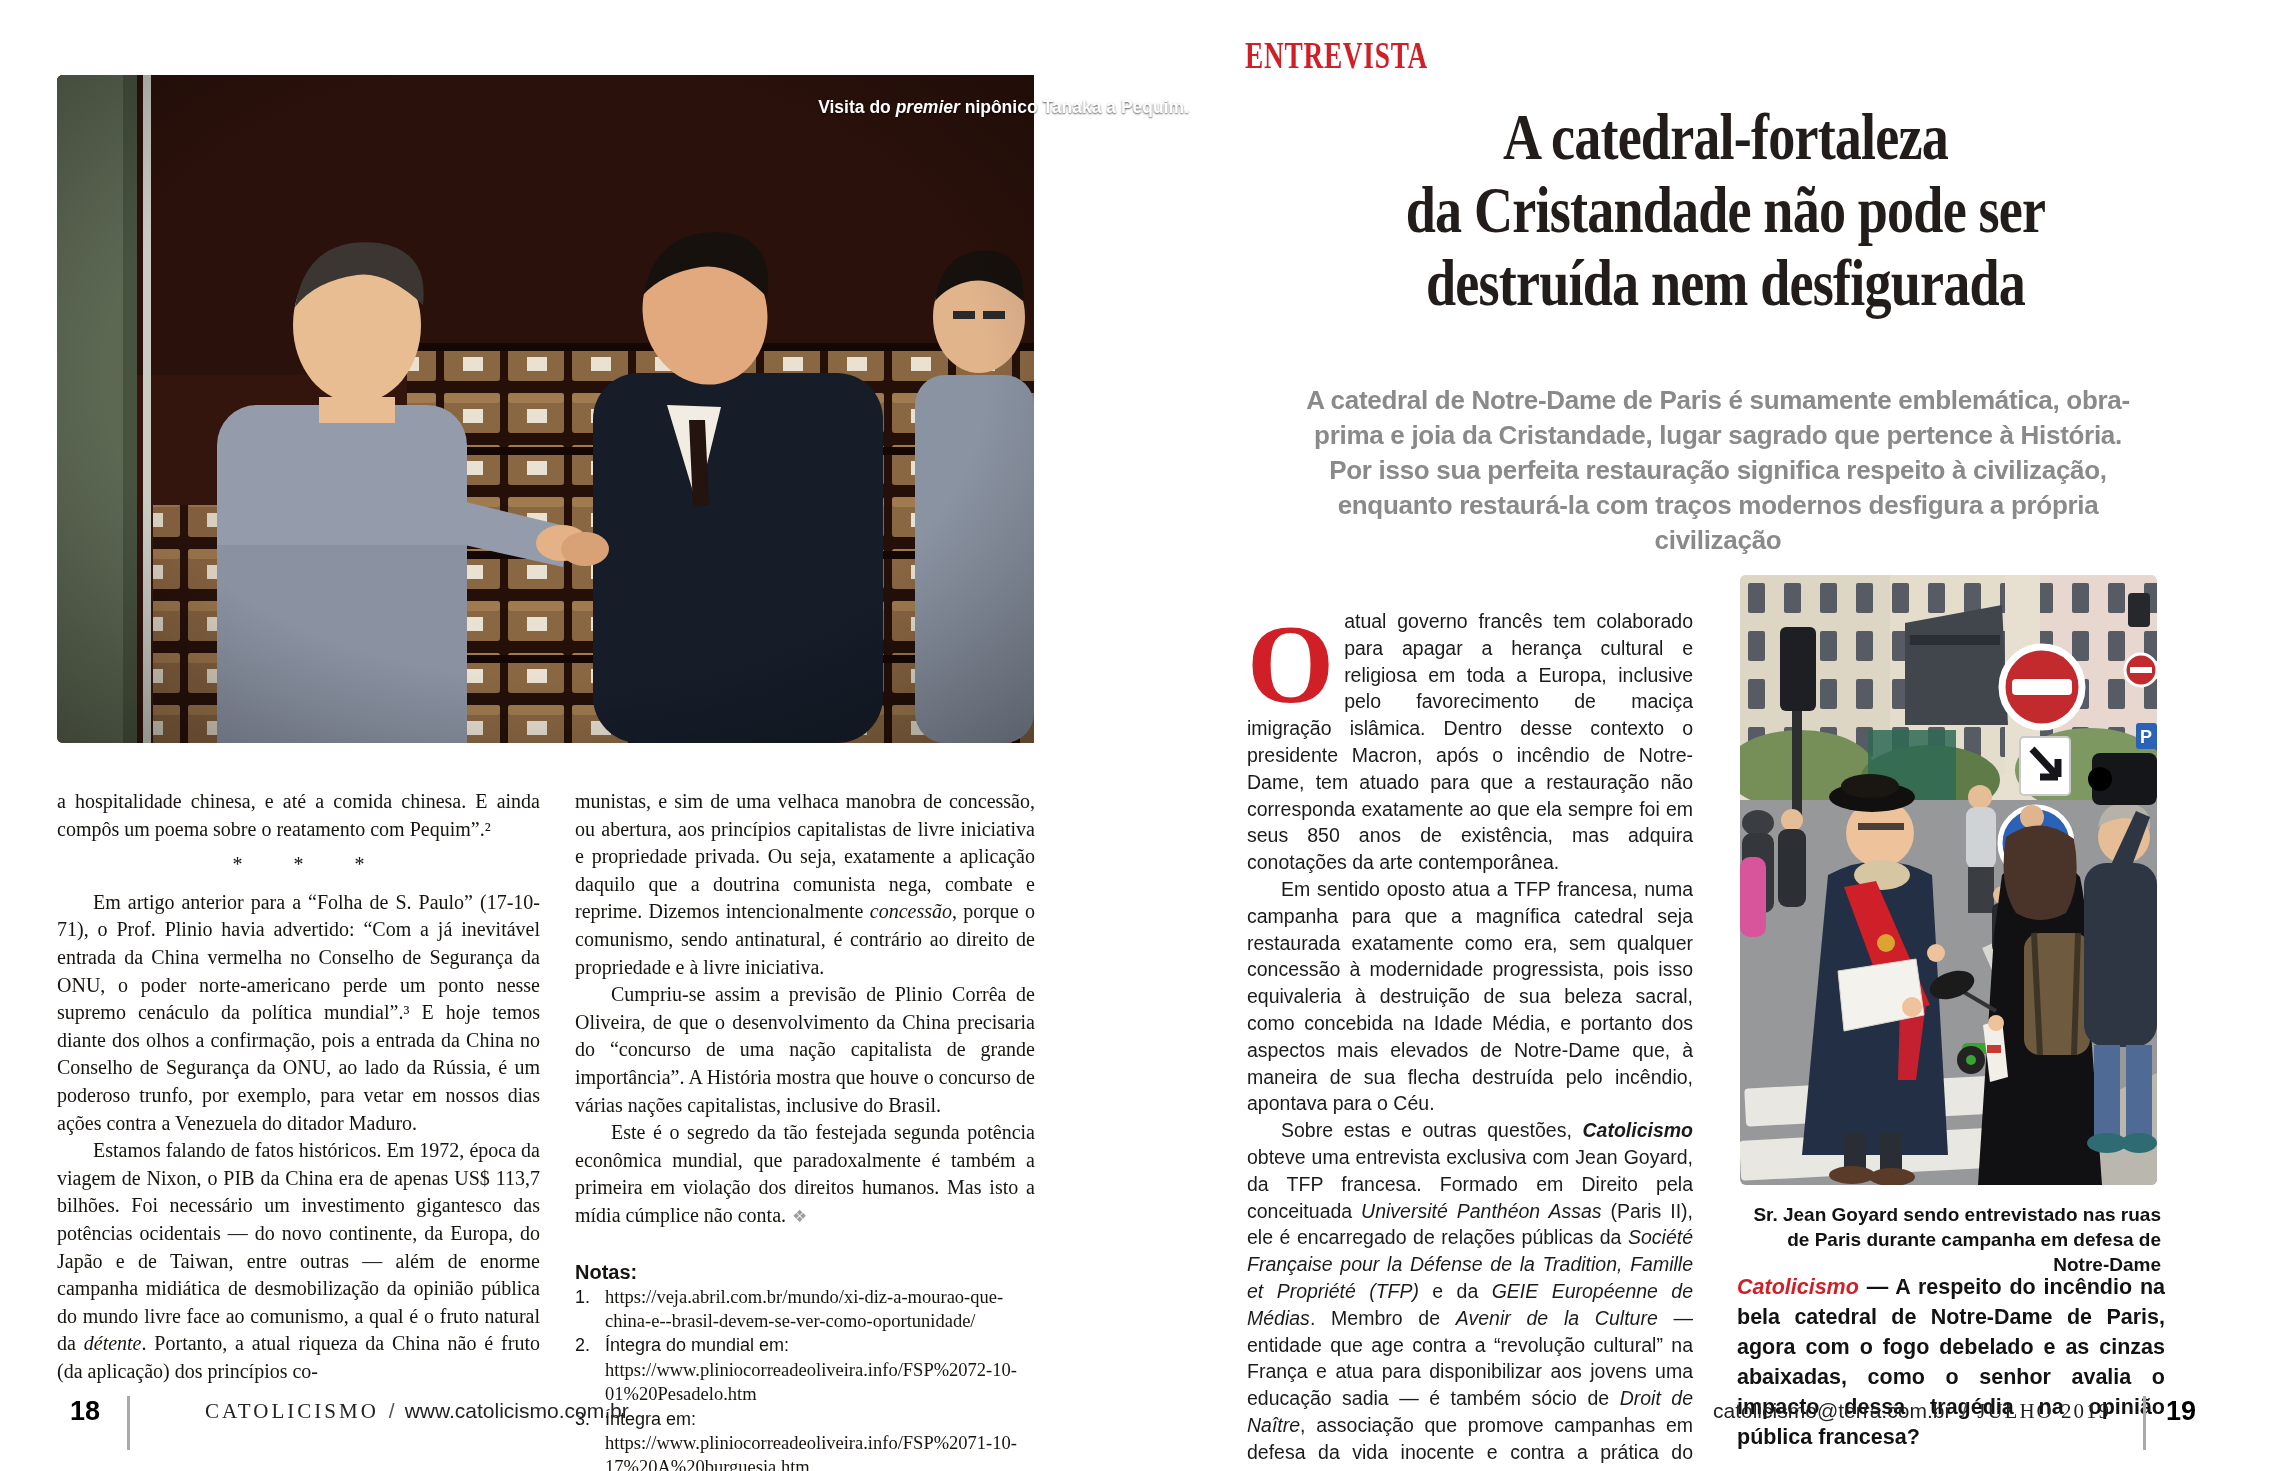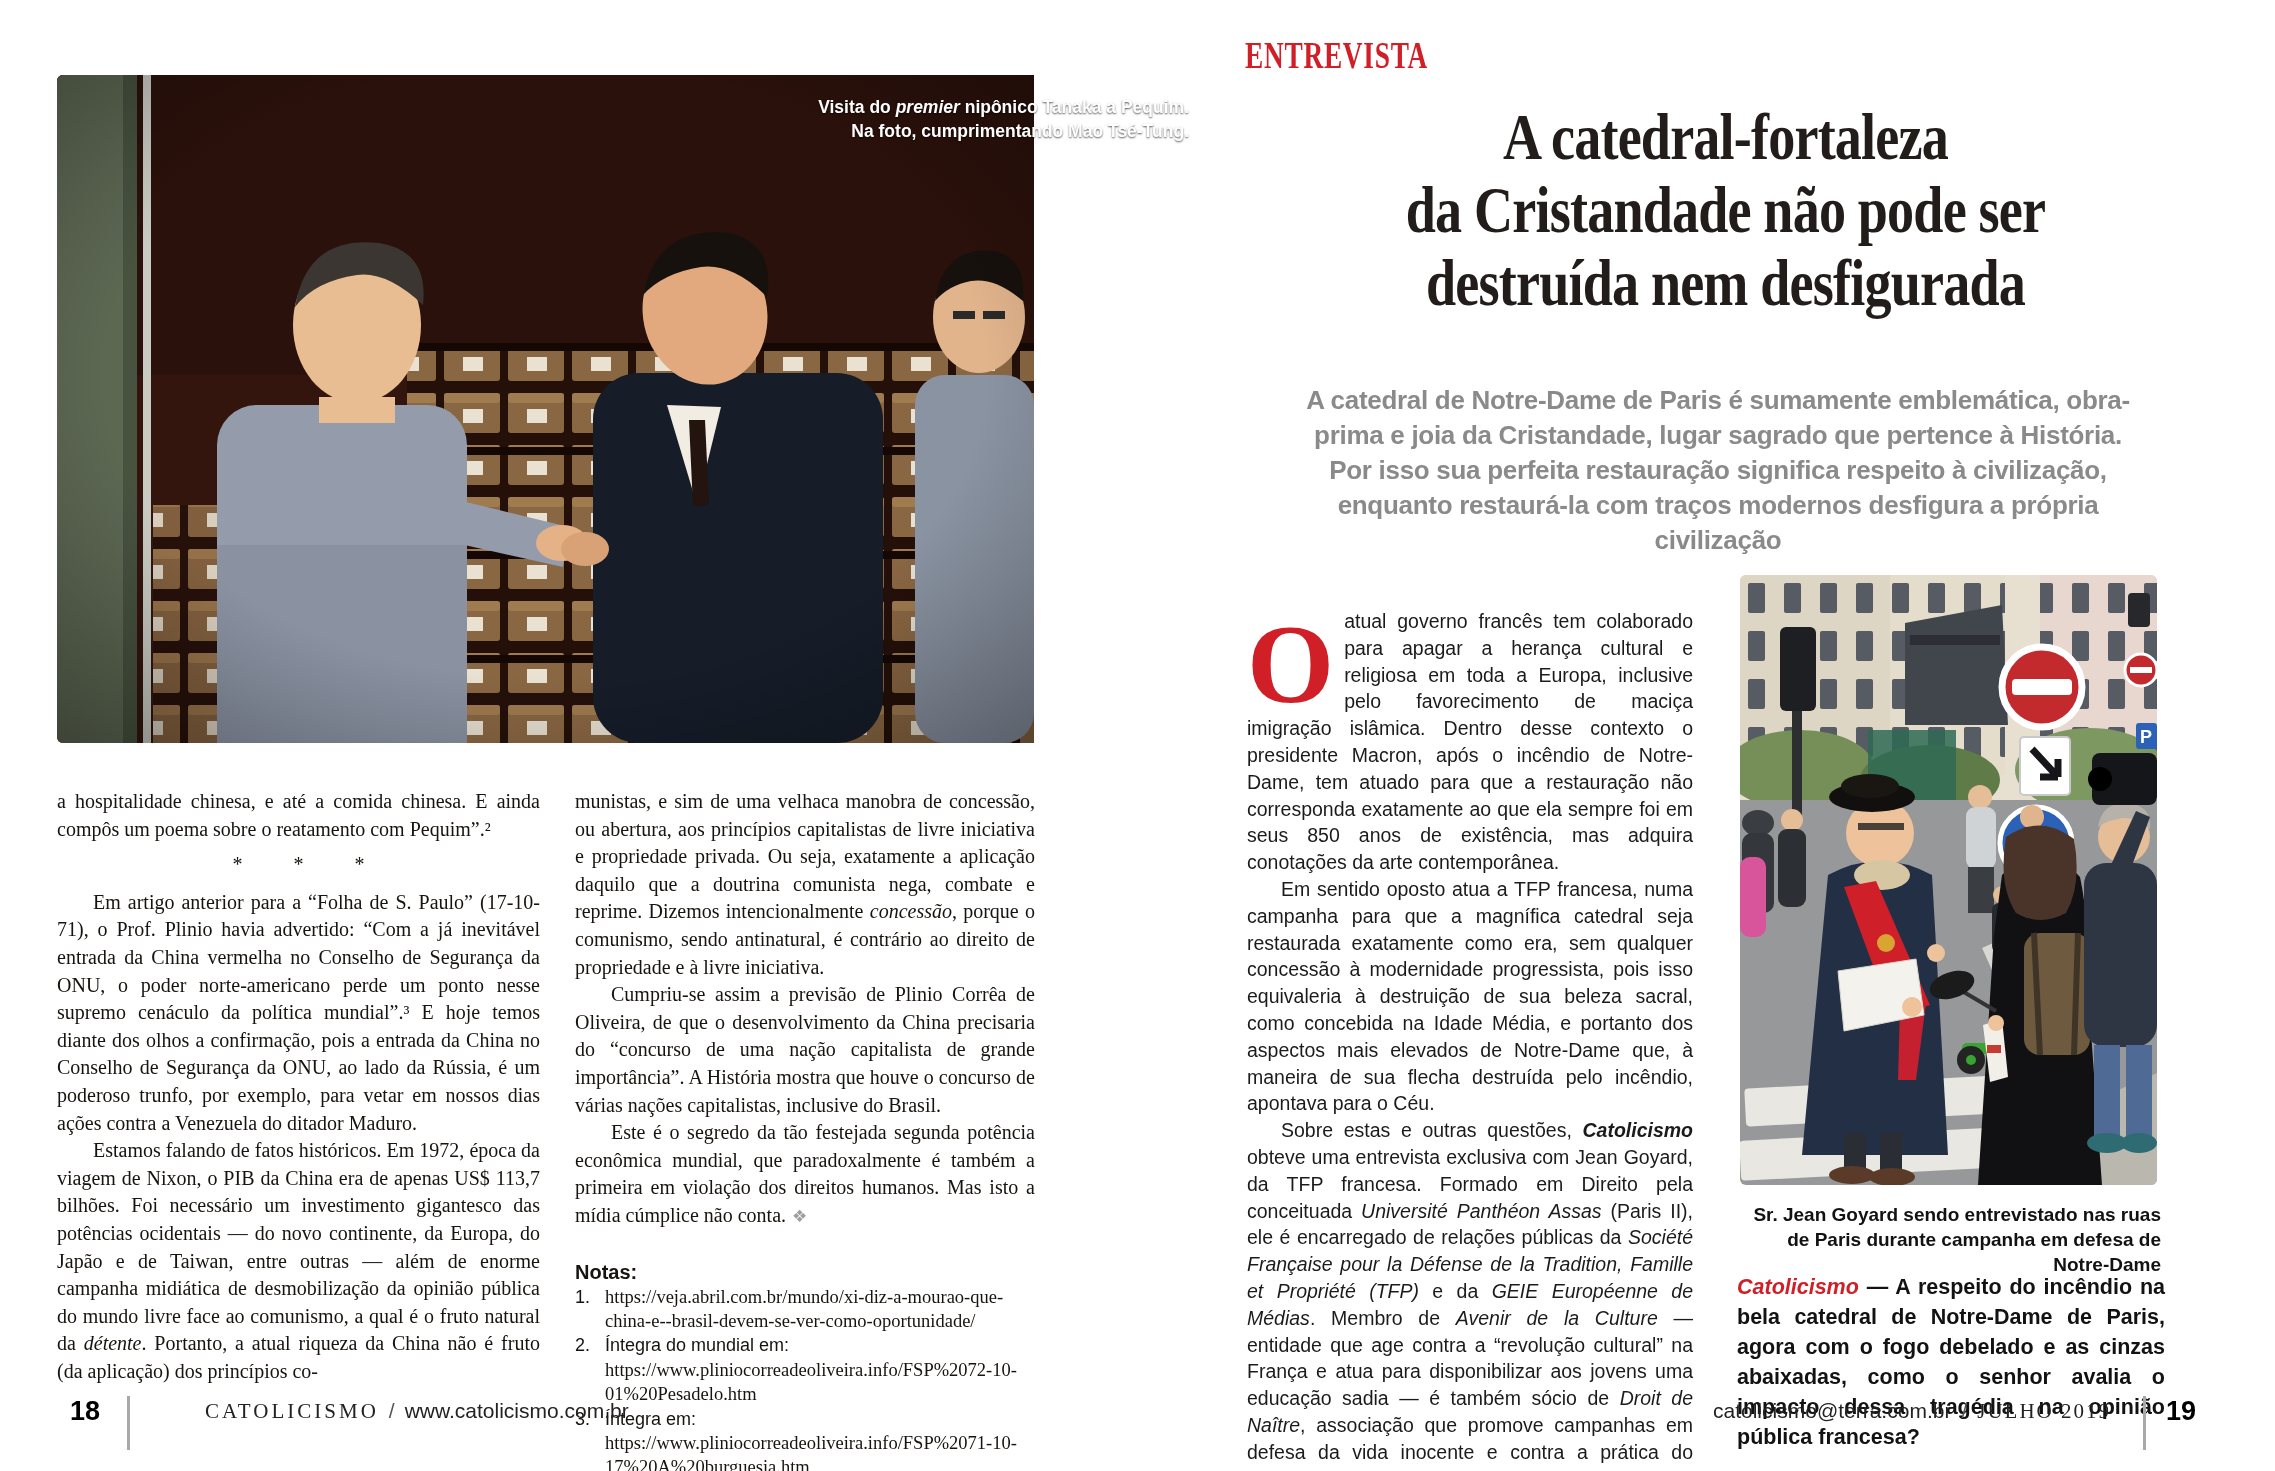--- a/index.html
+++ b/index.html
@@ -123,21 +123,20 @@
           <ellipse cx="922" cy="242" rx="46" ry="56" fill="#e2b48c"></ellipse>
           <path d="M878 226 Q886 170 938 176 Q970 184 966 226 Q938 202 914 206 Q892 210 878 226 Z" fill="#17110d"></path>
           <rect x="896" y="236" width="22" height="8" fill="#2a2a2a"></rect>
           <rect x="926" y="236" width="22" height="8" fill="#2a2a2a"></rect>
         </g>
         <rect width="977" height="668" fill="url(#vig)"></rect>
       </svg>
       
       <div class="abs cap1" style="right:24px;top:20px;width:620px;">
         <div><span>Visita do </span><span class="ri">premier</span><span> nipônico Tanaka a Pequim.</span></div>
-        <div>Na foto, cumprimentando Mao Tsé-Tung.</div>
       </div>
     </div>
 
     <div class="abs serifcol" style="left:57px;top:788px;width:483px;">
       <p>a hospitalidade chinesa, e até a comida chinesa. E ainda compôs um poema sobre o reatamento com Pequim”.²</p>
       <p class="sep">* * *</p>
       <p class="p-ind">Em artigo anterior para a “Folha de S. Paulo” (17-10-71), o Prof. Plinio havia advertido: “Com a já inevitável entrada da China vermelha no Conselho de Segurança da ONU, o poder norte-americano perde um ponto nesse supremo cenáculo da política mundial”.³ E hoje temos diante dos olhos a confirmação, pois a entrada da China no Conselho de Segurança da ONU, ao lado da Rússia, é um poderoso trunfo, por exemplo, para vetar em nossos dias ações contra a Venezuela do ditador Maduro.</p>
       <p class="p-ind"><span>Estamos falando de fatos históricos. Em 1972, época da viagem de Nixon, o PIB da China era de apenas US$ 113,7 bilhões. Foi necessário um investimento gigantesco das potências ocidentais — do novo continente, da Europa, do Japão e de Taiwan, entre outras — além de enorme campanha midiática de desmobilização da opinião pública do mundo livre face ao comunismo, a qual é o fruto natural da </span><span class="ri">détente</span><span>. Portanto, a atual riqueza da China não é fruto (da aplicação) dos princípios co-</span></p>
     </div>
 

